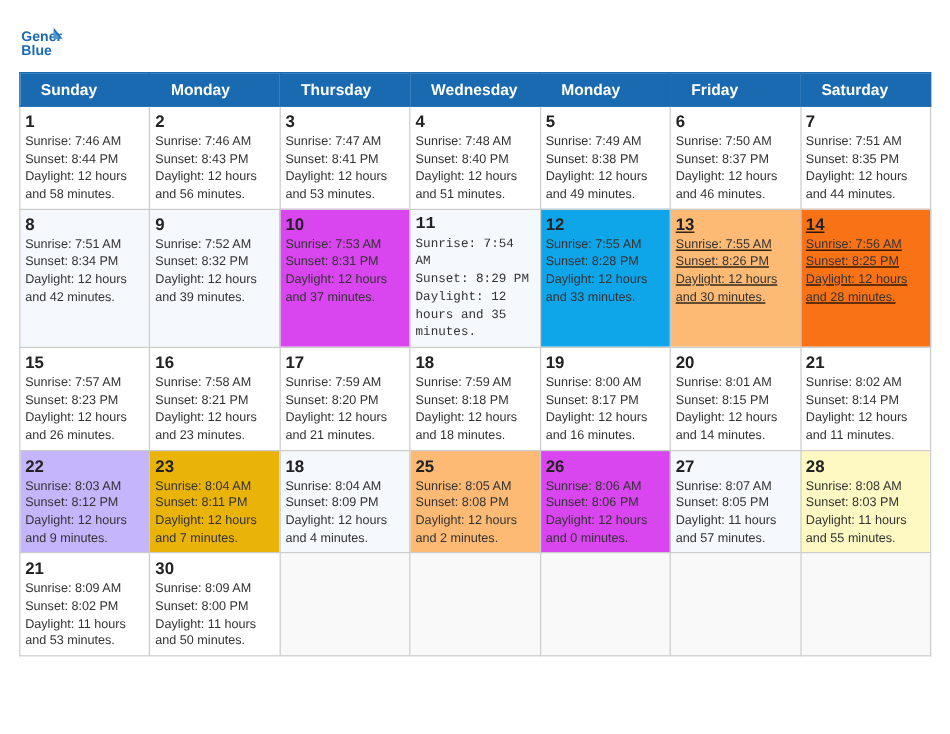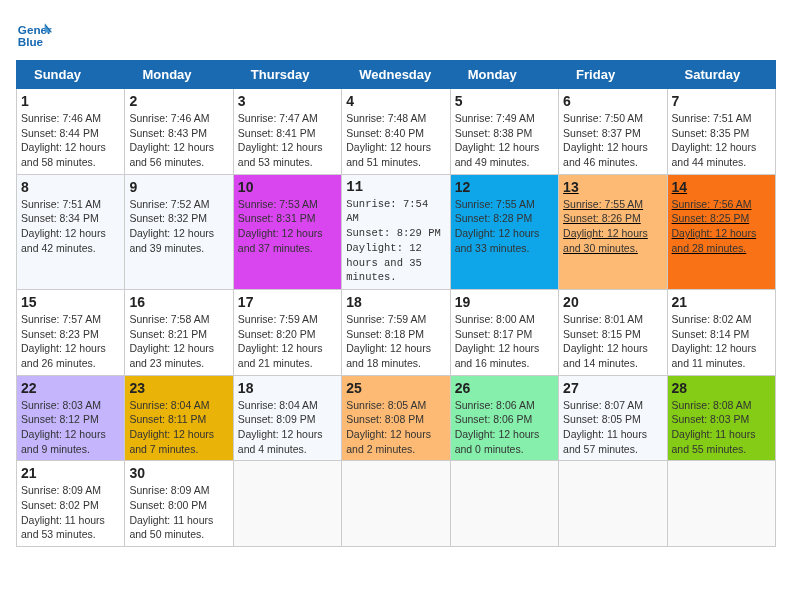--- a/index.html
+++ b/index.html
@@ -313,37 +313,37 @@
         </div>
       </td>
         <td style="background: #fdba74;">
         <span class="day-num">25</span>
         <div class="day-info">
           Sunrise: 8:05 AM<br>
           Sunset: 8:08 PM<br>
           Daylight: 12 hours and 2 minutes.
         </div>
       </td>
-        <td style="background: #86efac;">
+        <td style="background: #d946ef;">
         <span class="day-num">26</span>
         <div class="day-info">
           Sunrise: 8:06 AM<br>
           Sunset: 8:06 PM<br>
           Daylight: 12 hours and 0 minutes.
         </div>
       </td>
         <td style="background: rgb(245, 248, 252);">
         <span class="day-num">27</span>
         <div class="day-info">
           Sunrise: 8:07 AM<br>
           Sunset: 8:05 PM<br>
           Daylight: 11 hours and 57 minutes.
         </div>
       </td>
-        <td style="background: #84cc16;">
+        <td style="background: #fef9c3;">
         <span class="day-num">28</span>
         <div class="day-info">
           Sunrise: 8:08 AM<br>
           Sunset: 8:03 PM<br>
           Daylight: 11 hours and 55 minutes.
         </div>
       </td>
       </tr>
       <tr>
         <td>

